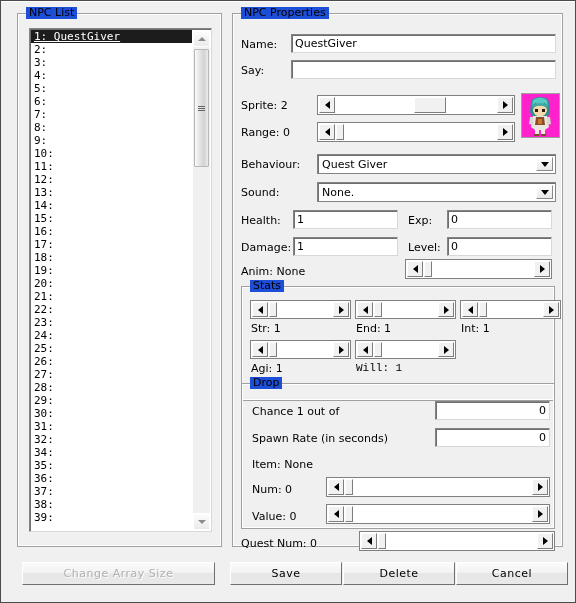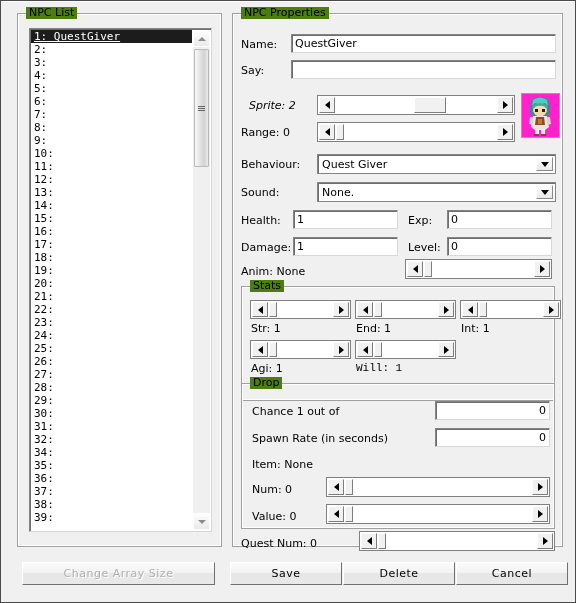--- a/index.html
+++ b/index.html
@@ -34,21 +34,21 @@
   .client{
     flex:1 1 auto;position:relative;
     background:#f0f0f0;
     border-top:1px solid #ffffff;
   }
 
   
   .group{position:absolute;box-sizing:border-box;border:1px solid #a0a0a0;}
   .group-inner{position:absolute;left:0;top:0;right:0;bottom:0;border:1px solid #ffffff;box-sizing:border-box;pointer-events:none;}
   .group > .glabel{
-    position:absolute;top:-7px;left:8px;background:#4d7c0f;padding:0 3px;
+    position:absolute;top:-7px;left:8px;background:#1d4ed8;padding:0 3px;
     font-size:11px;line-height:12px;color:#000;z-index:3;white-space:nowrap;
   }
 
   
   .sunken{
     box-sizing:border-box;
     background:#ffffff;
     border:1px solid #848484;
     border-right-color:#d8d8d8;border-bottom-color:#d8d8d8;
     box-shadow:inset 1px 1px 0 #6e6e6e;
@@ -229,21 +229,21 @@
       <div class="lbl" style="left:8px;top:24px;">Name:</div>
       <div class="sunken tbox" style="left:58px;top:20px;width:265px;height:19px;">
         <span>QuestGiver</span>
       </div>
 
       <div class="lbl" style="left:8px;top:50px;">Say:</div>
       <div class="sunken tbox" style="left:58px;top:46px;width:265px;height:19px;">
         <span></span>
       </div>
 
-      <div class="lbl" style="left:16px;top:85px;font-style:italic;">Sprite: 2</div>
+      <div class="lbl" style="left:8px;top:85px;">Sprite: 2</div>
       <div class="hbar" style="left:84px;top:81px;width:198px;height:20px;">
         <div class="hb-btn hb-left">
             <div class="tri tri-left"></div>
           </div>
         <div class="hb-thumb" style="left:96px;width:32px;"></div>
         <div class="hb-btn hb-right">
             <div class="tri tri-right"></div>
           </div>
       </div>
 

